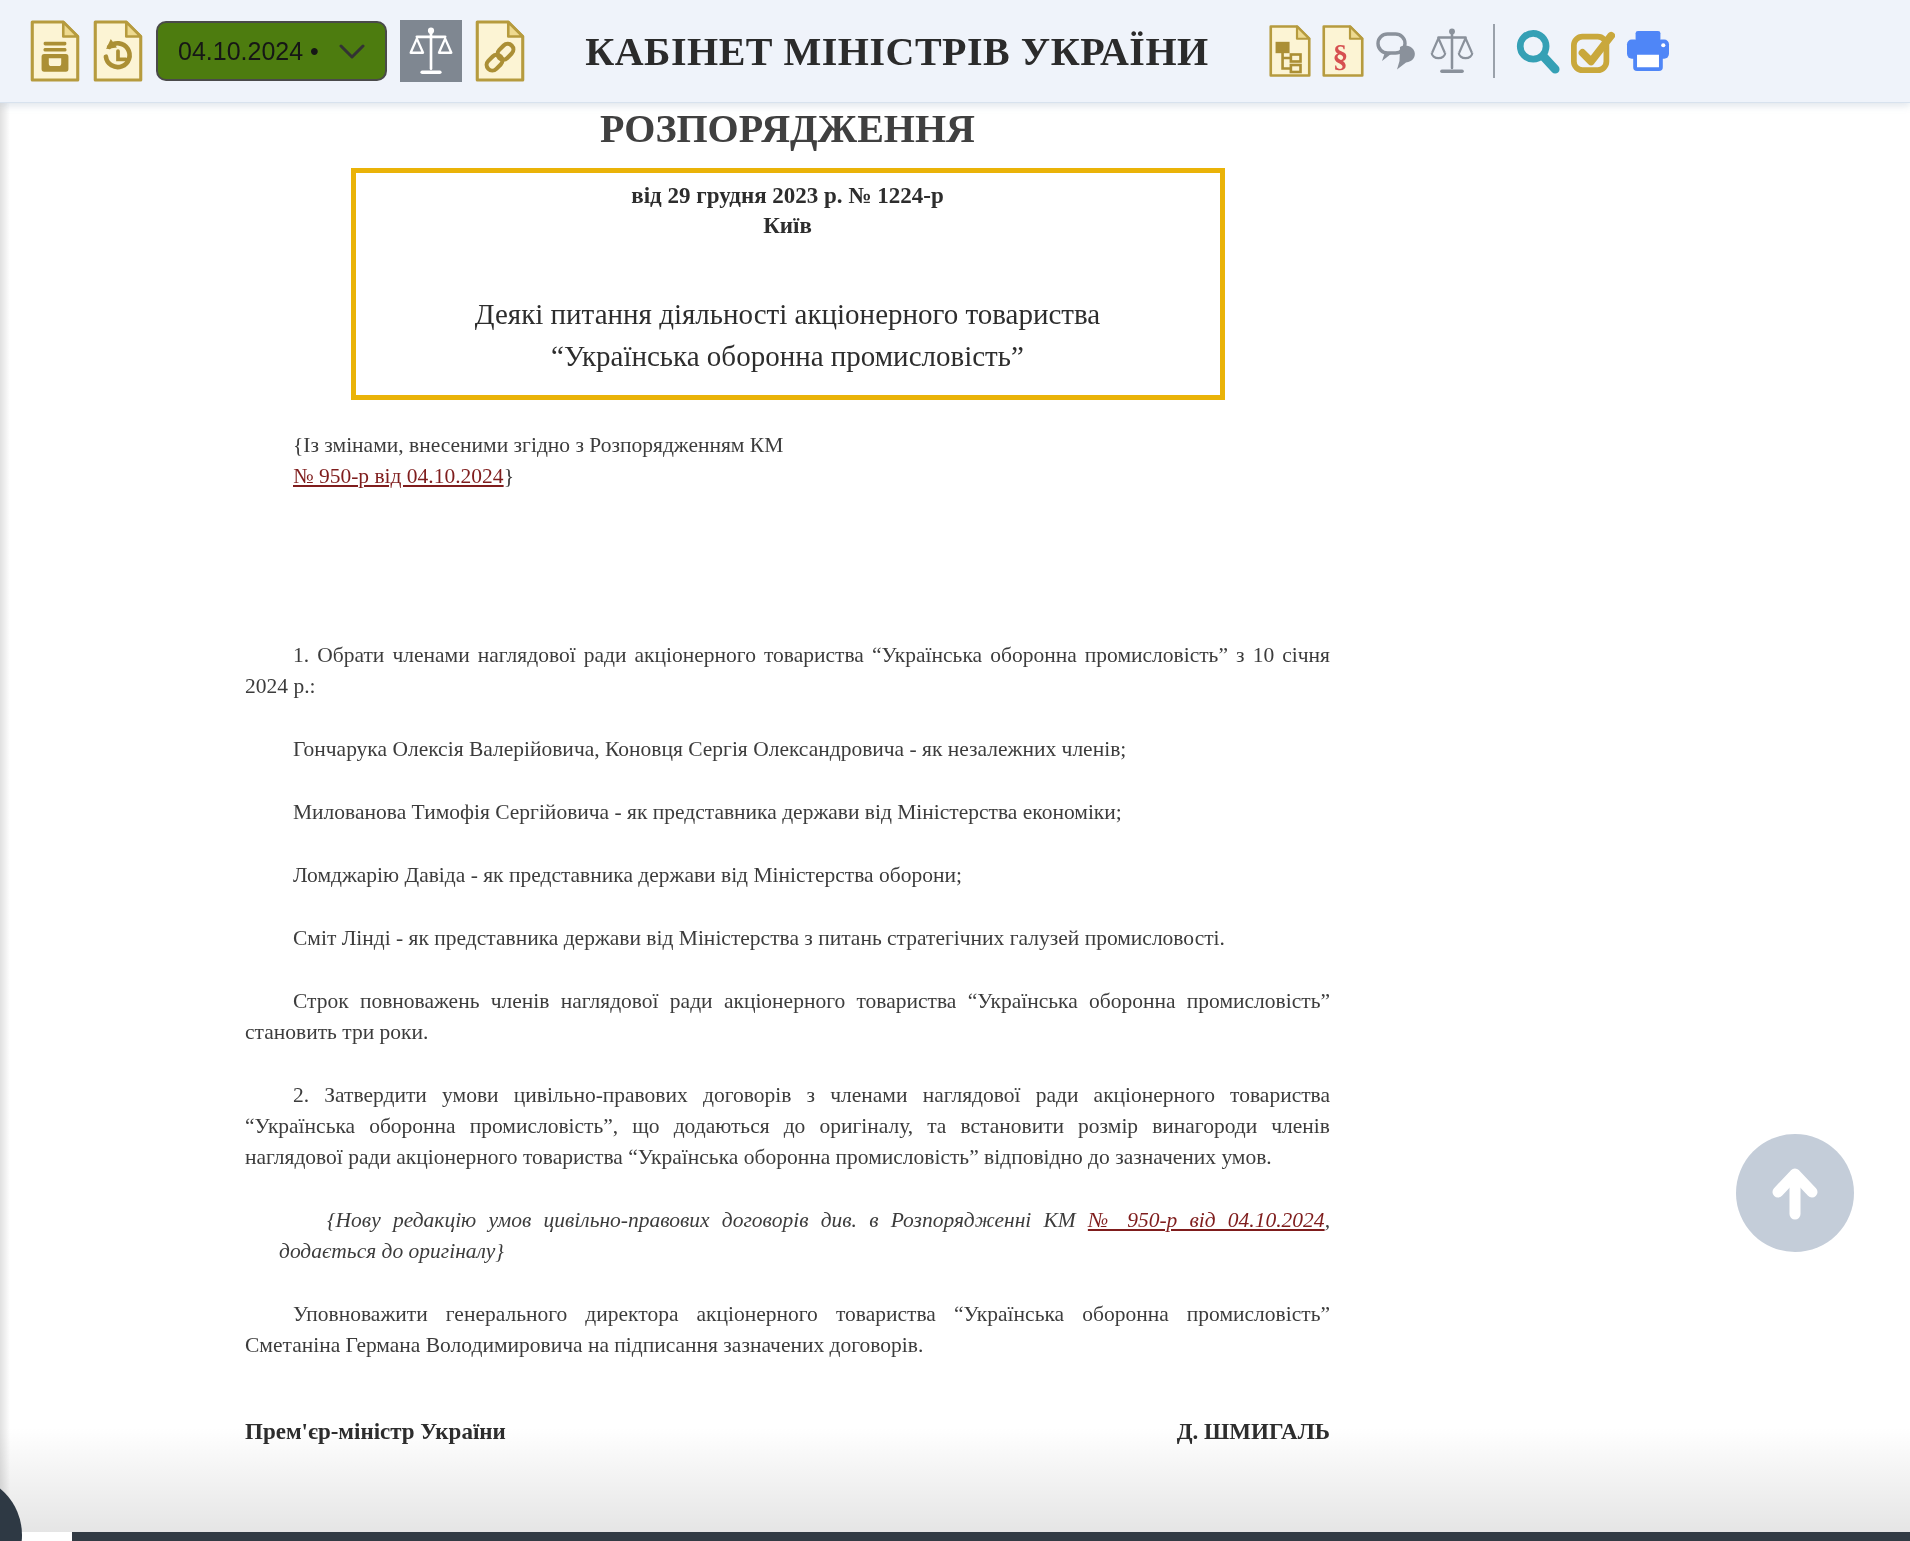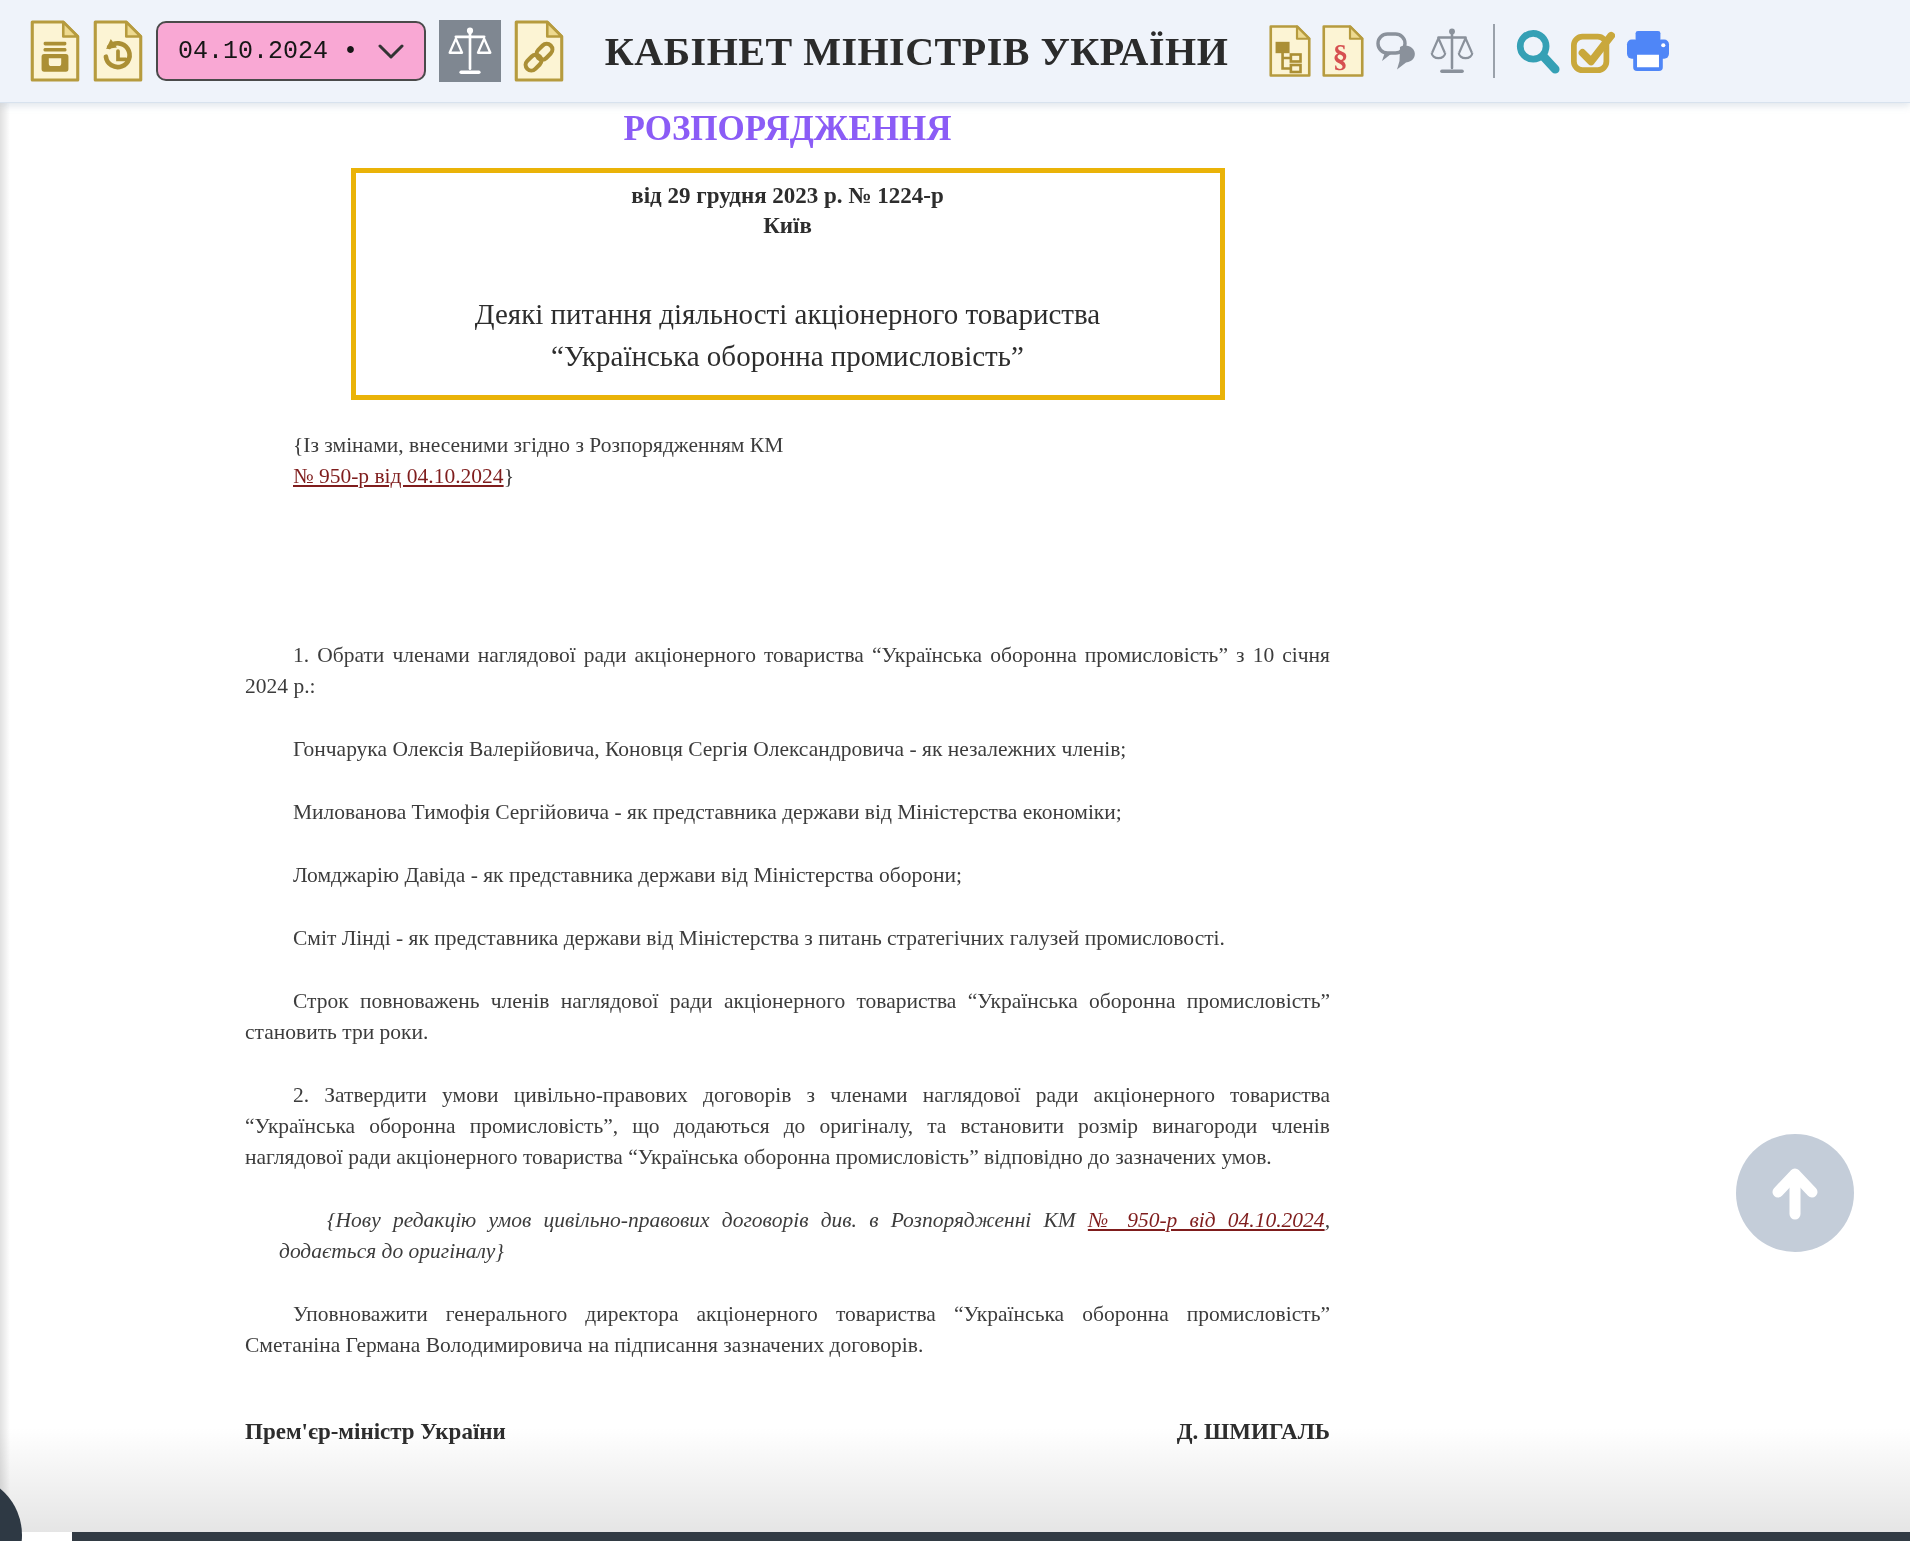--- a/index.html
+++ b/index.html
@@ -17,24 +17,24 @@
     padding-left:30px;z-index:10;
   }
   .tb-group{display:flex;align-items:center;}
   .tb-left{gap:13px;}
   .tb-right{gap:11px;margin-right:240px;}
   .icon-btn{
     background:none;border:none;padding:0;margin:0;cursor:pointer;
     display:flex;align-items:center;justify-content:center;line-height:0;
   }
   .date-select{
-    height:60px;box-sizing:border-box;background:#f9a8d4;
+    height:60px;box-sizing:border-box;background:#4d7c0f;
     border:2px solid #4a4a4a;border-radius:10px;
     display:flex;align-items:center;gap:20px;padding:0 20px;
-    font-family:Liberation Mono, monospace;font-size:25px;color:#161616;
+    font-family:Liberation Sans, sans-serif;font-size:25px;color:#161616;
     cursor:pointer;
   }
   .scales-btn{
     width:62px;height:62px;background:#7f8791;border:none;cursor:pointer;
     display:flex;align-items:center;justify-content:center;line-height:0;
   }
   .tb-title{
     flex:1;text-align:center;
     font-family:"Liberation Serif",serif;font-weight:bold;
     font-size:40px;color:#2b2b2b;letter-spacing:.5px;white-space:nowrap;
@@ -46,21 +46,21 @@
     position:absolute;left:0;top:103px;bottom:0;width:10px;
     background:linear-gradient(to right,rgba(0,0,0,.12),rgba(0,0,0,0));
     pointer-events:none;z-index:3;
   }
   .doc{
     position:absolute;left:245px;top:103px;width:1085px;z-index:2;
     color:#3c3c3c;
   }
   .doc-kind{
     margin:2px 0 0;text-align:center;font-weight:bold;
-    font-size:35px;line-height:48px;color:#8b5cf6;
+    font-size:40px;line-height:48px;color:#404040;
   }
   .red-box{
     margin:15px auto 0;width:874px;box-sizing:border-box;
     border:5px solid #eab308;padding:8px 10px 18px;text-align:center;
   }
   .issue-line,.city-line{
     font-weight:bold;font-size:23px;line-height:30px;color:#2d2d2d;
   }
   .box-title{margin-top:52px;font-weight:normal;font-size:29px;line-height:42px;color:#2d2d2d;}
   .note1{

